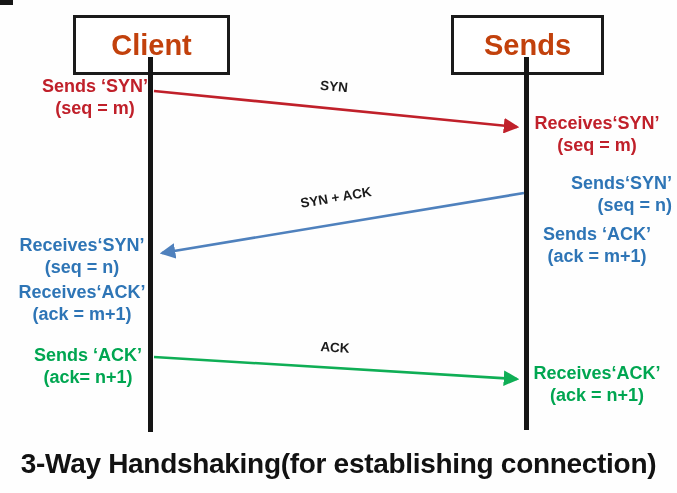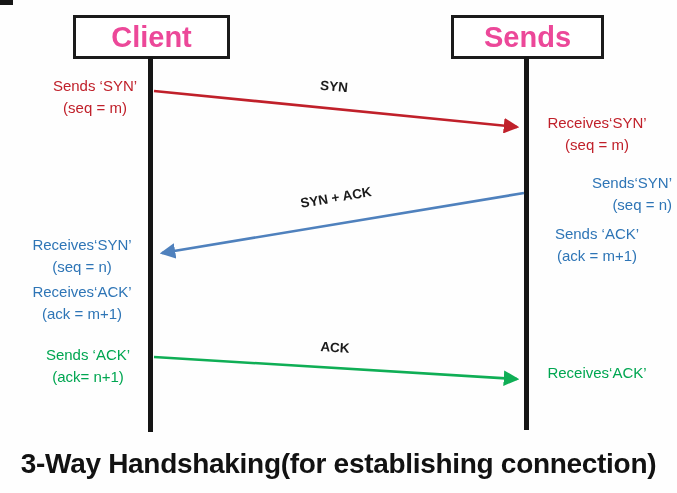--- a/index.html
+++ b/index.html
@@ -8,42 +8,42 @@
     width: 677px; height: 493px;
     background: #fefefe;
     overflow: hidden;
     font-family: "Liberation Sans", sans-serif;
   }
   .corner-artifact {
     position: absolute; left: 0; top: 0;
     width: 13px; height: 5px; background: #161616;
   }
   .actor-box {
-    position: absolute; top: 15px; height: 44px;
+    position: absolute; top: 15px; height: 60px;
     background: #ffffff; border: 3px solid #1b1b1b;
     box-sizing: border-box;
     display: flex; align-items: center; justify-content: center;
-    font-weight: bold; font-size: 29px; color: #ec4899;
+    font-weight: bold; font-size: 29px; color: #c2410c;
   }
   .actor-client { left: 73px;  width: 157px; }
   .actor-server { left: 451px; width: 153px; }
   .lifeline { position: absolute; width: 5px; background: #151515; }
   .lifeline-client { left: 148px; top: 57px; height: 375px; }
   .lifeline-server { left: 524px; top: 57px; height: 373px; }
   svg.arrows { position: absolute; left: 0; top: 0; }
   .msg-label {
     position: absolute; font-weight: bold; font-size: 13.5px;
     color: #1b1b1b; text-align: center; white-space: nowrap;
   }
   .msg-syn    { left: 304px; top: 79px;  width: 60px;  transform: rotate(5.5deg); }
   .msg-synack { left: 283px; top: 190px; width: 106px; transform: rotate(-9.5deg); }
   .msg-ack    { left: 305px; top: 340px; width: 60px;  transform: rotate(3.5deg); }
   .note {
     position: absolute; width: 150px; text-align: center;
-    font-weight: normal; font-size: 15px; line-height: 22px;
+    font-weight: bold; font-size: 18px; line-height: 22px;
     white-space: nowrap;
   }
   .c-red   { color: #c0202a; }
   .c-blue  { color: #2e75b6; }
   .c-green { color: #00a651; }
   .note-c1 { left: 20px;  top: 75px;  }
   .note-c2 { left: 7px;   top: 234px; }
   .note-c3 { left: 7px;   top: 281px; }
   .note-c4 { left: 13px;  top: 344px; }
   .note-s1 { left: 522px; top: 112px; }
@@ -124,19 +124,20 @@
   <div class="note note-s2 c-blue">
     <div>Sends‘SYN’</div>
     <div>(seq = n)</div>
   </div>
   <div class="note note-s3 c-blue">
     <div>Sends ‘ACK’</div>
     <div>(ack = m+1)</div>
   </div>
   <div class="note note-s4 c-green">
     <div>Receives‘ACK’</div>
+    <div>(ack = n+1)</div>
   </div>
 
   <div class="title-wrap">
     <span class="title-text">3-Way Handshaking(for establishing connection)</span>
   </div>
 
 </div>
 
 </body></html>

